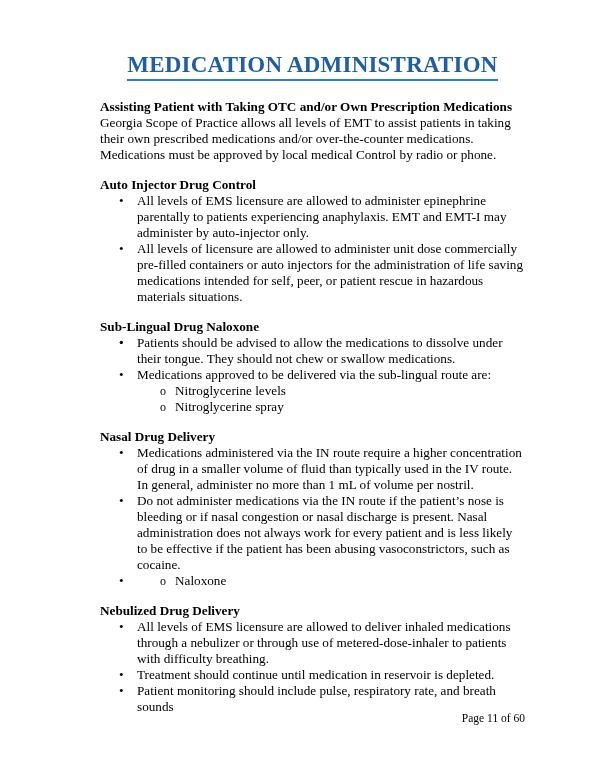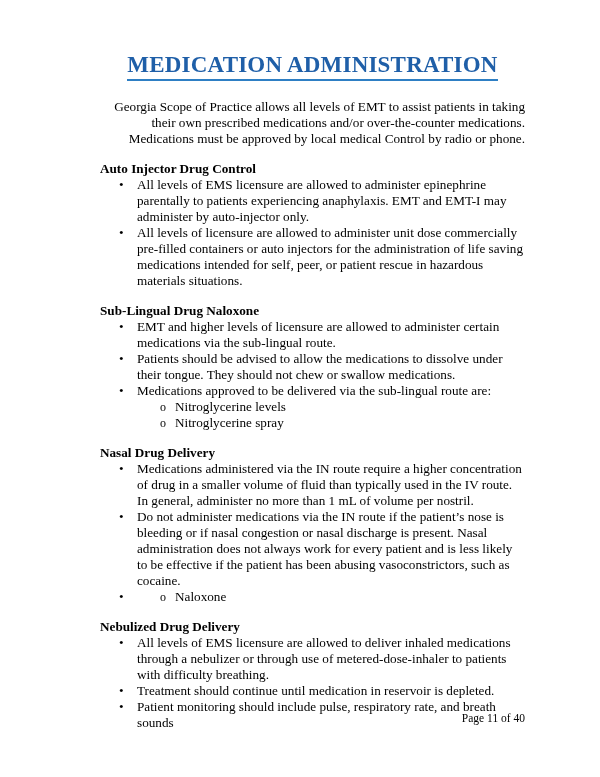--- a/index.html
+++ b/index.html
@@ -64,21 +64,21 @@
     line-height: 16px;
     margin: 0;
     padding: 0;
   }
 
   .para {
     font-size: 13.2px;
     line-height: 16px;
     margin: 0;
     padding: 0;
-    text-align: right;
+    text-align: left;
   }
 
   
   .bullets {
     list-style: none;
     margin: 0;
     padding: 0;
   }
   .bullets > li {
     position: relative;
@@ -130,35 +130,36 @@
 </head>
 <body>
 
 <div class="page">
 
   <div class="content">
 
     <h1 class="doc-title"><span class="title-text">MEDICATION ADMINISTRATION</span></h1>
 
     <div class="section first">
+      <div class="section-heading">Assisting Patient with Taking OTC and/or Own Prescription Medications</div>
       <p class="para">Georgia Scope of Practice allows all levels of EMT to assist patients in taking their own prescribed medications and/or over-the-counter medications. Medications must be approved by local medical Control by radio or phone.</p>
     </div>
 
     <div class="section">
       <div class="section-heading">Auto Injector Drug Control</div>
       <ul class="bullets">
         <li><span class="marker">•</span><span>All levels of EMS licensure are allowed to administer epinephrine parentally to patients experiencing anaphylaxis. EMT and EMT-I may administer by auto-injector only.</span></li>
         <li><span class="marker">•</span><span>All levels of licensure are allowed to administer unit dose commercially pre-filled containers or auto injectors for the administration of life saving medications intended for self, peer, or patient rescue in hazardous materials situations.</span></li>
       </ul>
     </div>
 
     <div class="section">
       <div class="section-heading">Sub-Lingual Drug Naloxone</div>
       <ul class="bullets">
-        <li><span class="marker">•</span><span>EMT and higher levels of licensure are allowed to administer certain medications via the sub-lingual route.</span></li>
+        <li><span class="marker">•</span></li>
         <li><span class="marker">•</span><span>Patients should be advised to allow the medications to dissolve under their tongue. They should not chew or swallow medications.</span></li>
         <li><span class="marker">•</span><span>Medications approved to be delivered via the sub-lingual route are:</span></li>
       </ul>
       <ul class="subbullets">
         <li><span class="marker">o</span><span>Nitroglycerine levels</span></li>
         <li><span class="marker">o</span><span>Nitroglycerine spray</span></li>
       </ul>
     </div>
 
     <div class="section">
@@ -181,16 +182,16 @@
         <li><span class="marker">•</span><span>Patient monitoring should include pulse, respiratory rate, and breath sounds</span></li>
       </ul>
     </div>
 
   </div>
 
   <div class="footer">
     <span>Page</span>
     <b>11</b>
     <span>of</span>
-    <b>40</b>
+    <b>60</b>
   </div>
 
 </div>
 
 </body></html>

